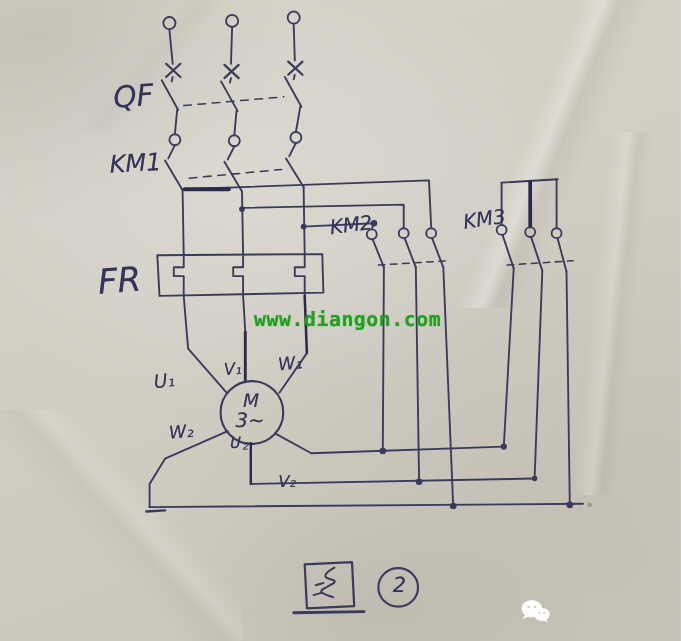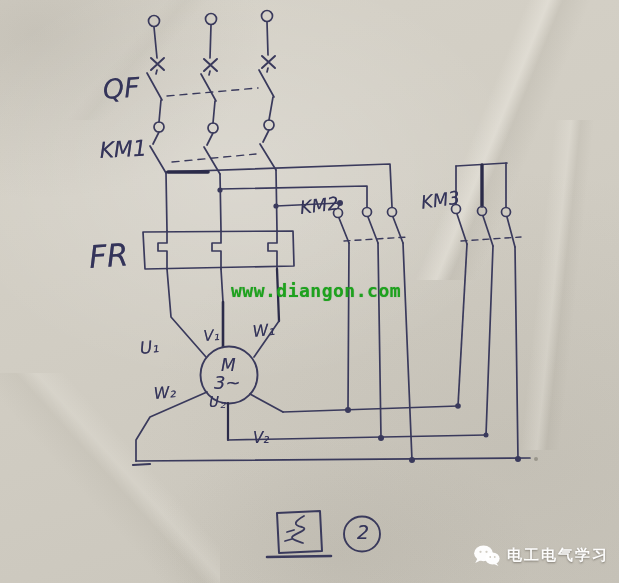--- a/index.html
+++ b/index.html
@@ -211,16 +211,15 @@
         <ellipse cx="26" cy="19" rx="9.5" ry="8"></ellipse>
         <path d="M31,25 L34,29 L27,26 Z"></path>
       </g>
       <g fill="#d1cdc3">
         <circle cx="10" cy="10" r="1.5"></circle>
           <circle cx="18" cy="10" r="1.5"></circle>
         <circle cx="23" cy="17" r="1.2"></circle>
           <circle cx="29" cy="17" r="1.2"></circle>
       </g>
     </svg>
-    <span class="txt">电工电气学习</span>
   </div>
 
 </div>
 
 </body></html>

